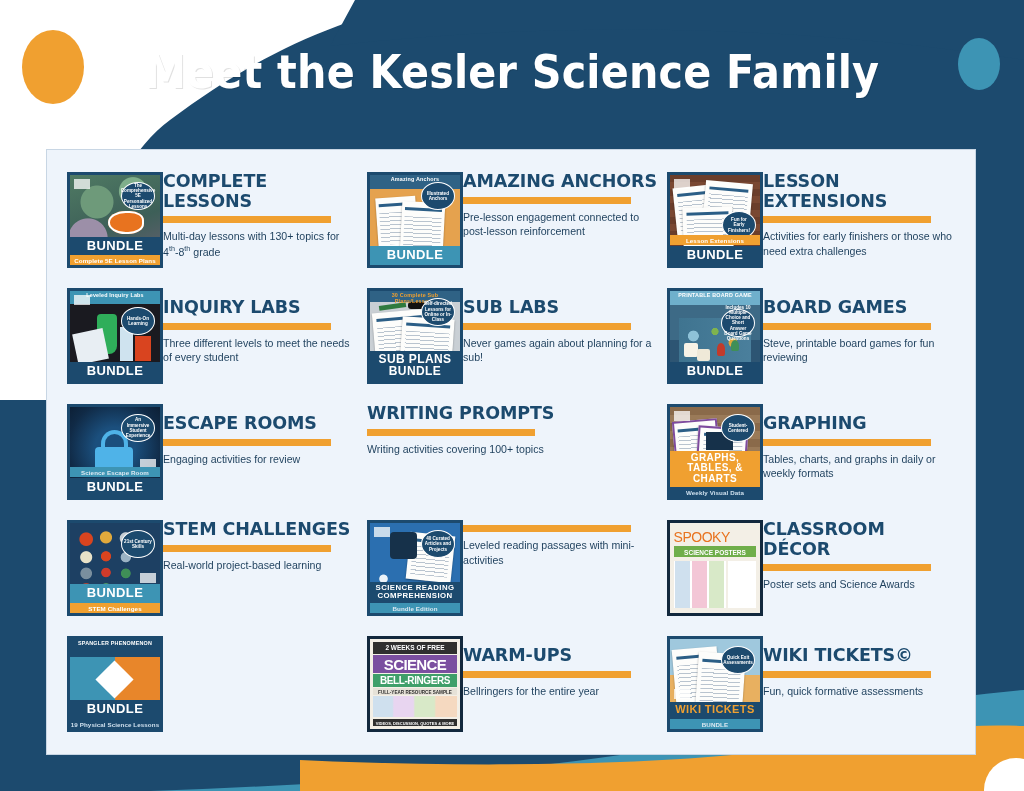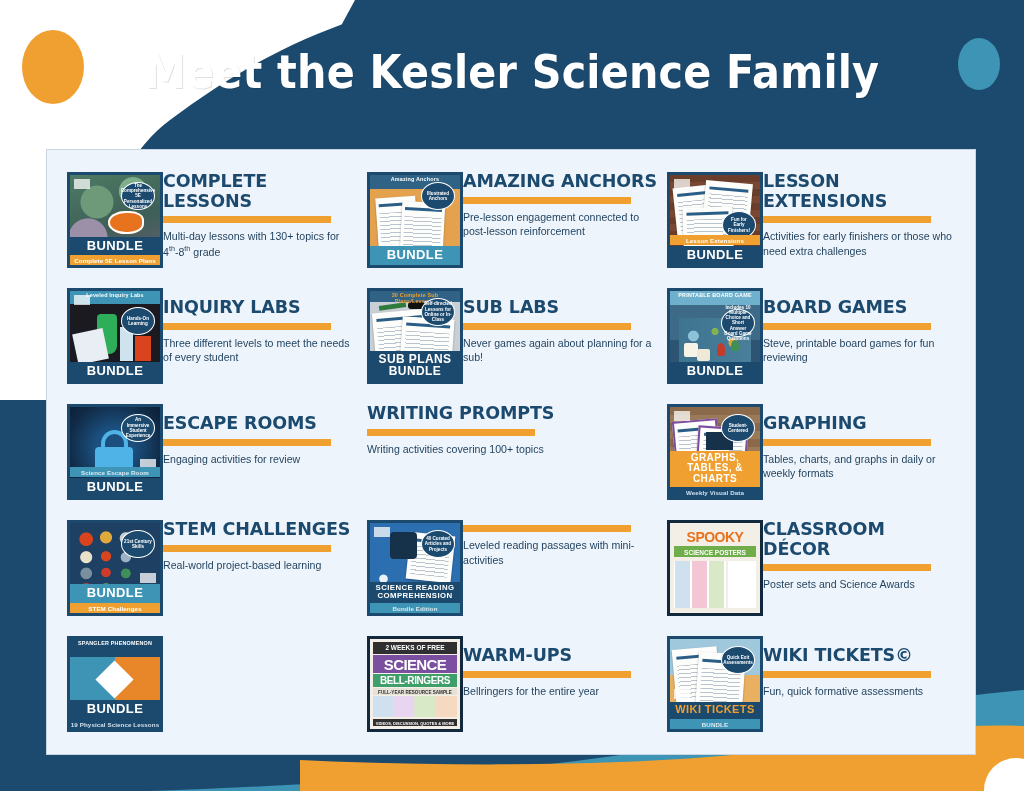--- a/index.html
+++ b/index.html
@@ -431,21 +431,21 @@
         </div>
         <div class="txt">
           <div class="rule"></div>
           <div class="t-desc">Leveled reading passages with mini-activities</div>
         </div>
       </div>
 
       <div class="item">
         <div class="thumb" style="border-color:#12283d;background:#12283d;">
           <div class="art" style="background:#f3efe6;"></div>
-          <div style="position:absolute;left:4%;top:4%;right:4%;height:22%;background:#f3efe6;color:#e8731f;font-size:14px;font-weight:700;text-align:center;line-height:1.5;z-index:4;letter-spacing:-0.5px;">SPOOKY</div>
+          <div style="position:absolute;left:4%;top:4%;right:4%;height:22%;background:#f3efe6;color:#e8731f;font-size:14px;font-weight:400;text-align:left;line-height:1.5;z-index:4;letter-spacing:-0.5px;">SPOOKY</div>
           <div style="position:absolute;left:4%;top:26%;right:4%;height:12%;background:#6fae4a;color:#fff;font-size:6.5px;font-weight:700;text-align:center;line-height:2;z-index:4;">SCIENCE POSTERS</div>
           <div style="position:absolute;left:4%;top:42%;width:58%;bottom:6%;background:#ffffff;z-index:4;
                background-image:
                  linear-gradient(90deg,transparent 0 2%, #cfe0ee 2% 31%, transparent 31% 35%, #f3c6d6 35% 64%, transparent 64% 68%, #d8e9c8 68% 97%, transparent 97%),
                  linear-gradient(180deg,transparent 0 16%, #ffffff 16% 100%);"></div>
           <div style="position:absolute;right:4%;top:42%;width:32%;bottom:6%;background:#ffffff;z-index:4;"></div>
         </div>
         <div class="txt">
           <div class="t-title">CLASSROOM DÉCOR</div>
           <div class="rule"></div>

